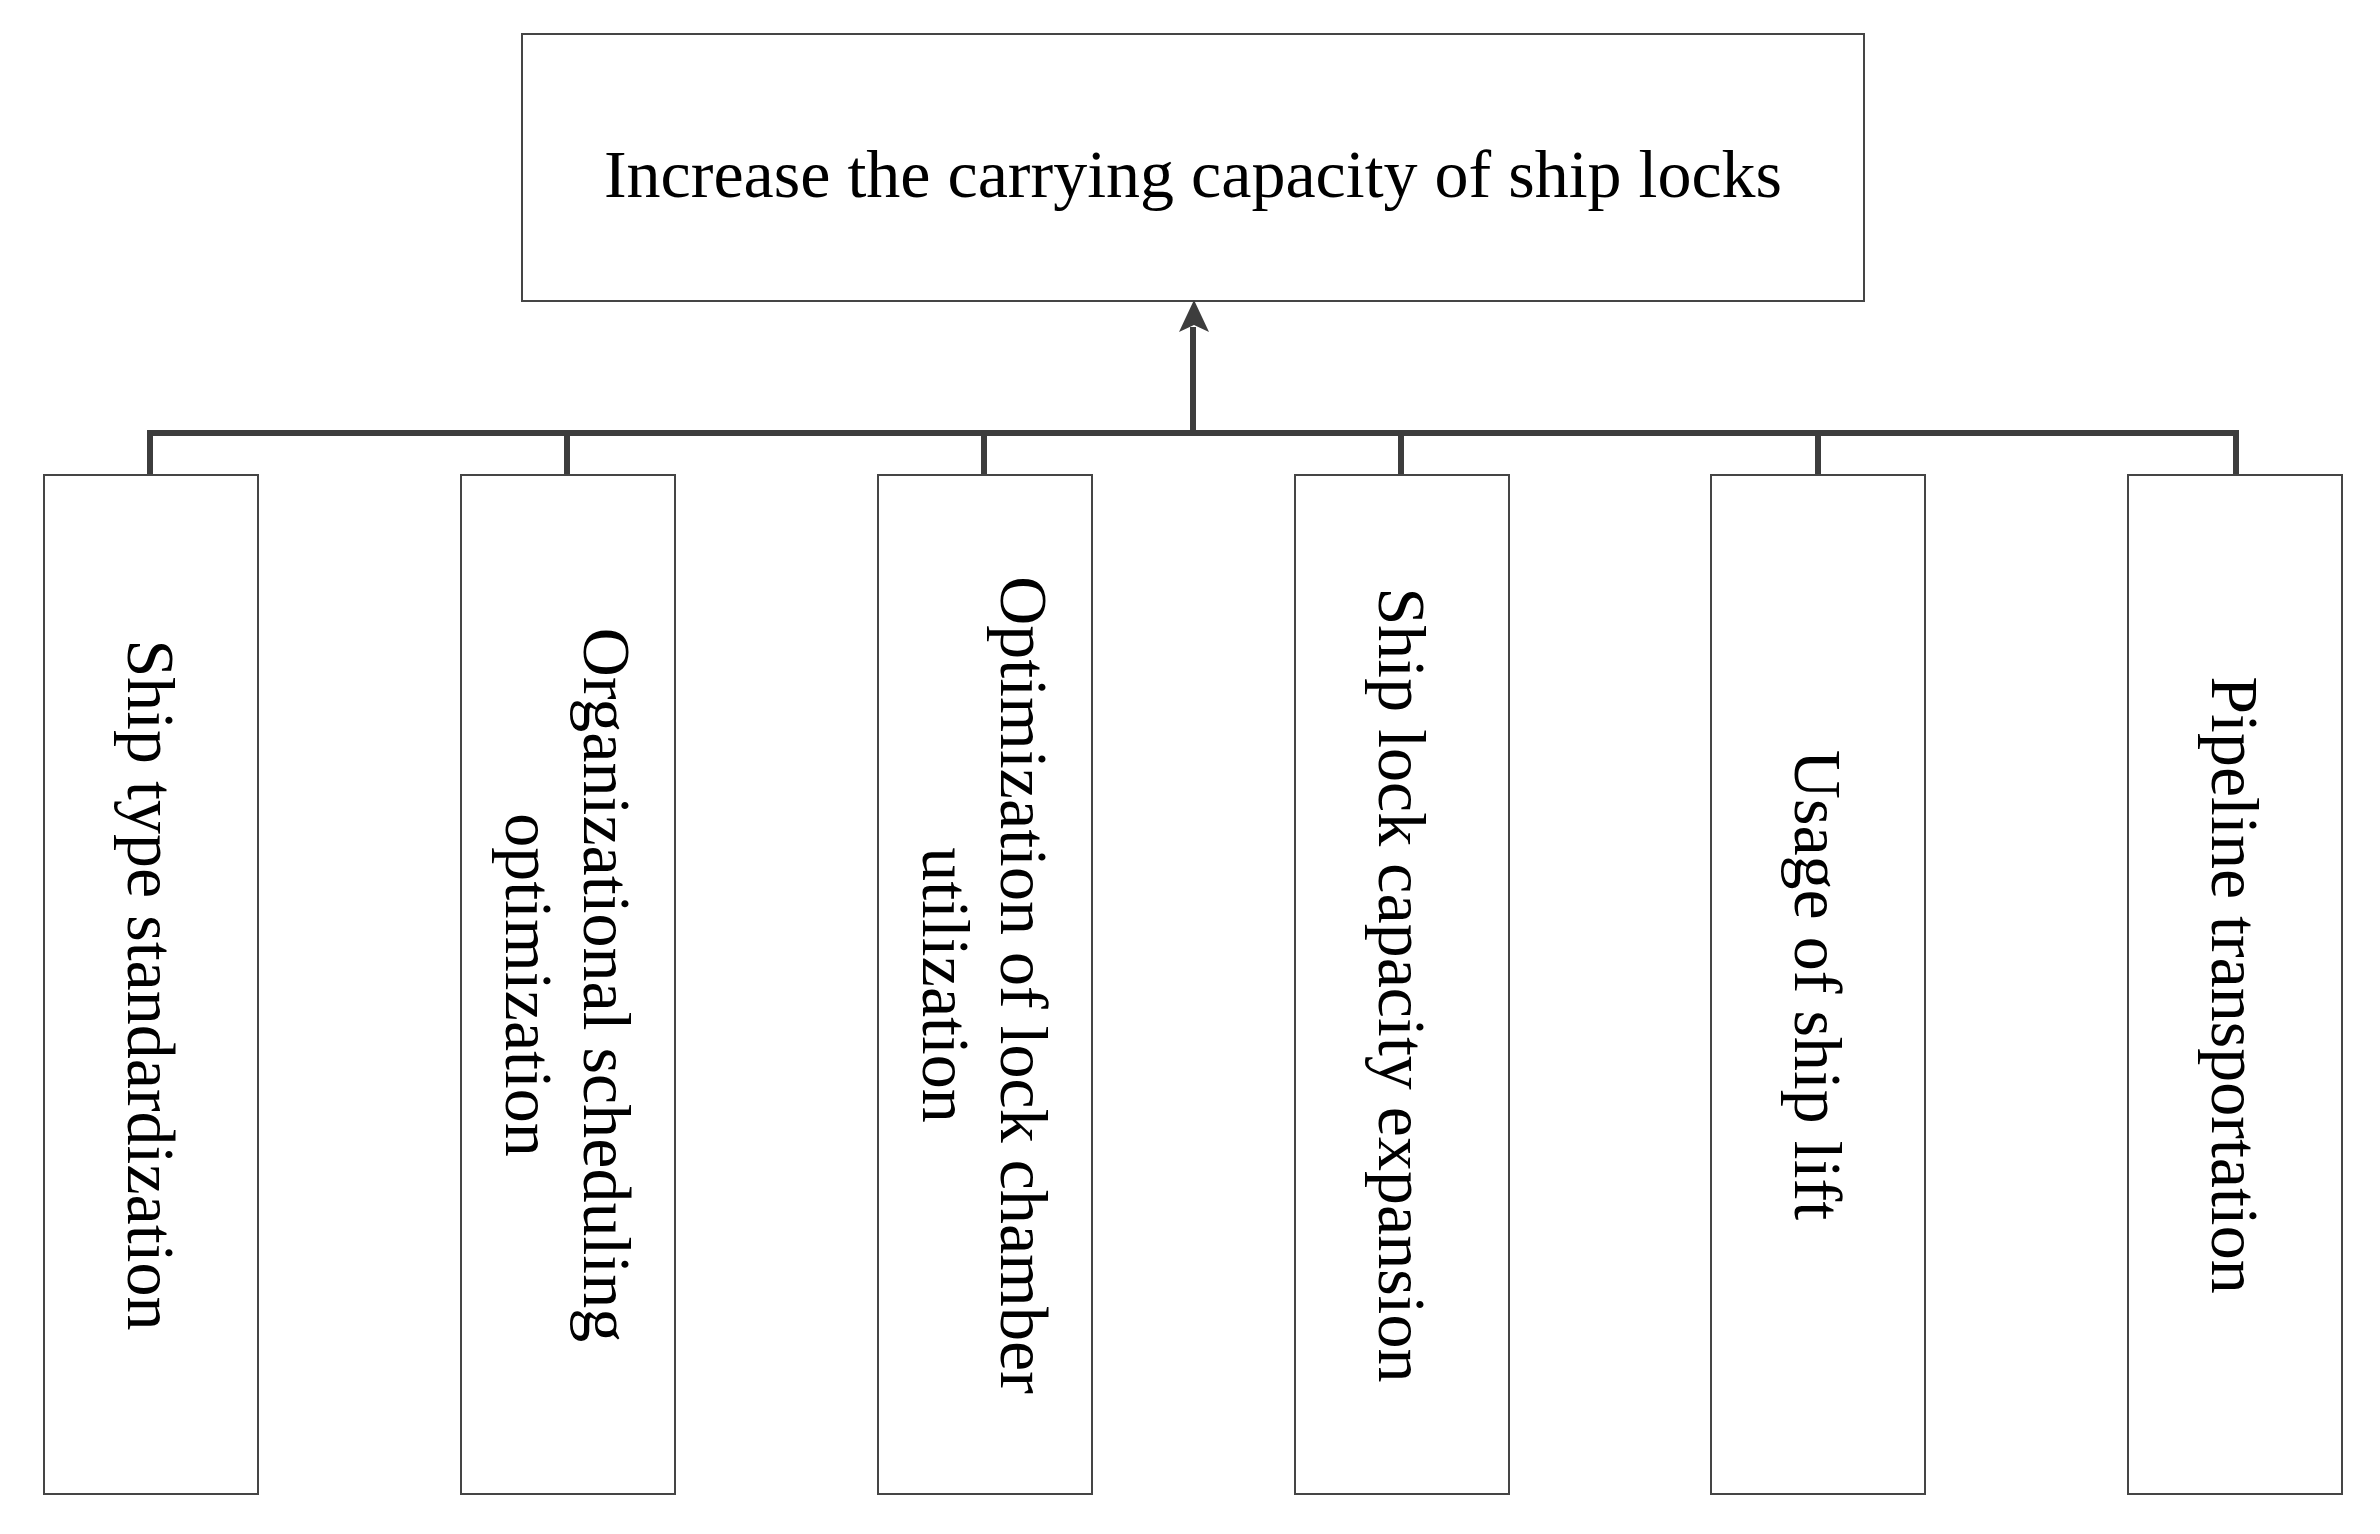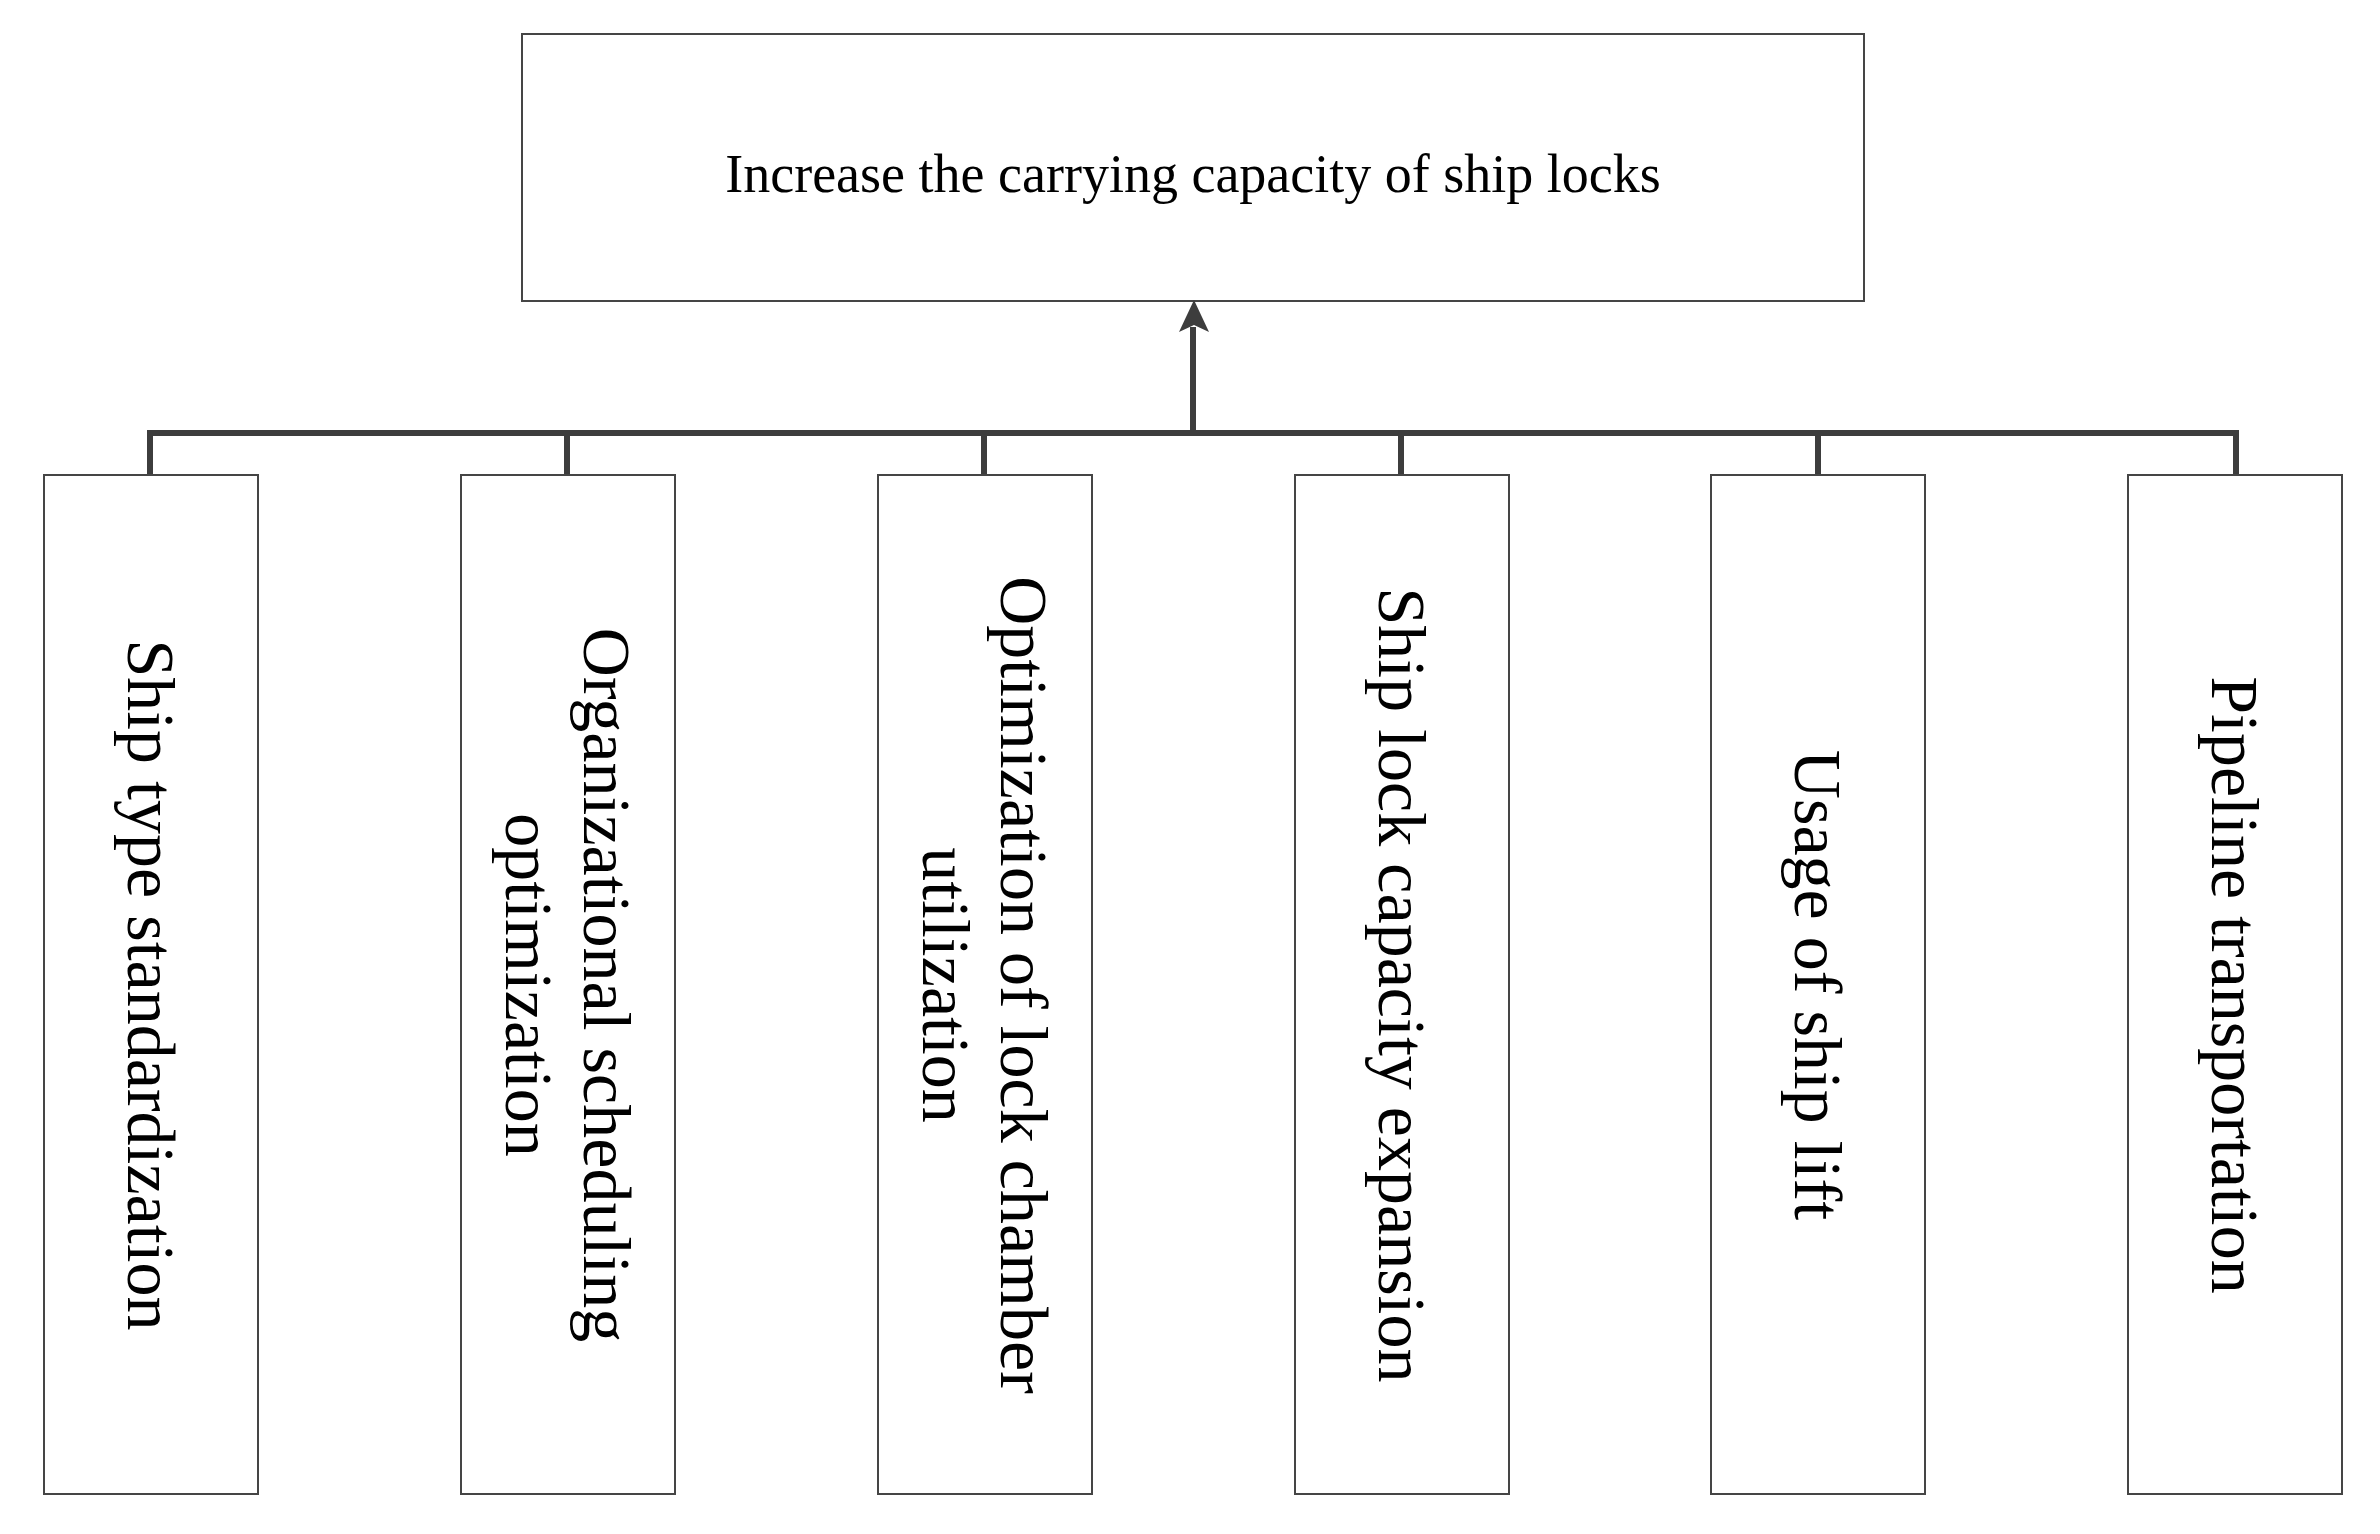--- a/index.html
+++ b/index.html
@@ -19,21 +19,21 @@
   }
   .canvas{position:absolute;left:0;top:0;width:2380px;height:1534px;background:var(--bg);}
 
   
   .root-box{
     position:absolute;left:521px;top:33px;width:1344px;height:269px;
     border:2px solid var(--border);
     background:var(--bg);
     display:flex;align-items:center;justify-content:center;
     text-align:center;
-    font-size:54px;line-height:1.1;
+    font-size:68px;line-height:1.1;
     padding-top:14px;
   }
 
   
   .bus{
     position:absolute;left:147px;top:430px;width:2091px;height:6px;
     background:var(--line);
   }
   .tick{
     position:absolute;top:430px;width:6px;height:46px;

